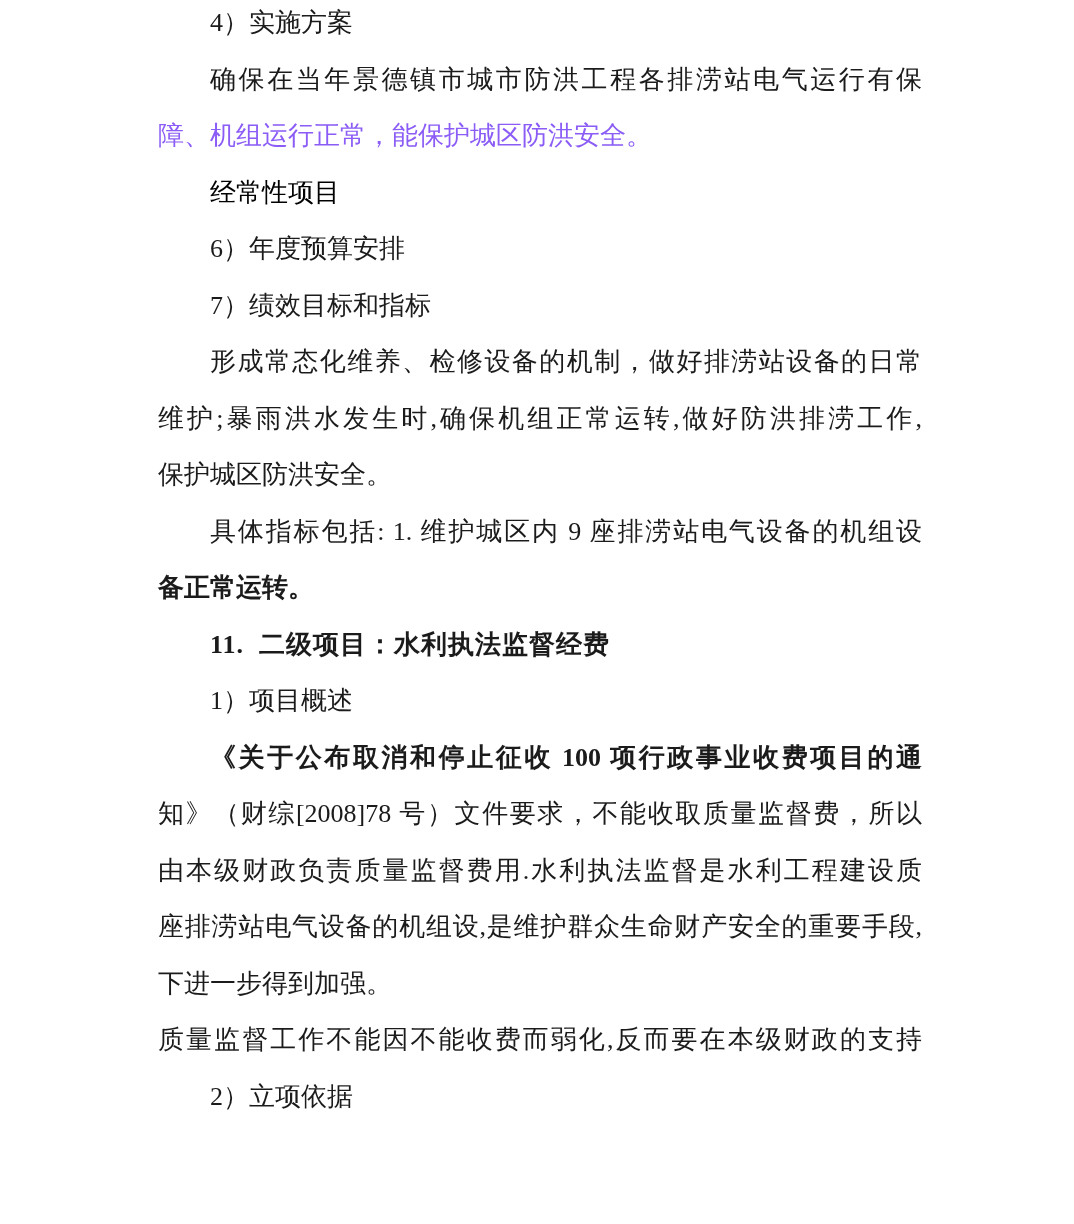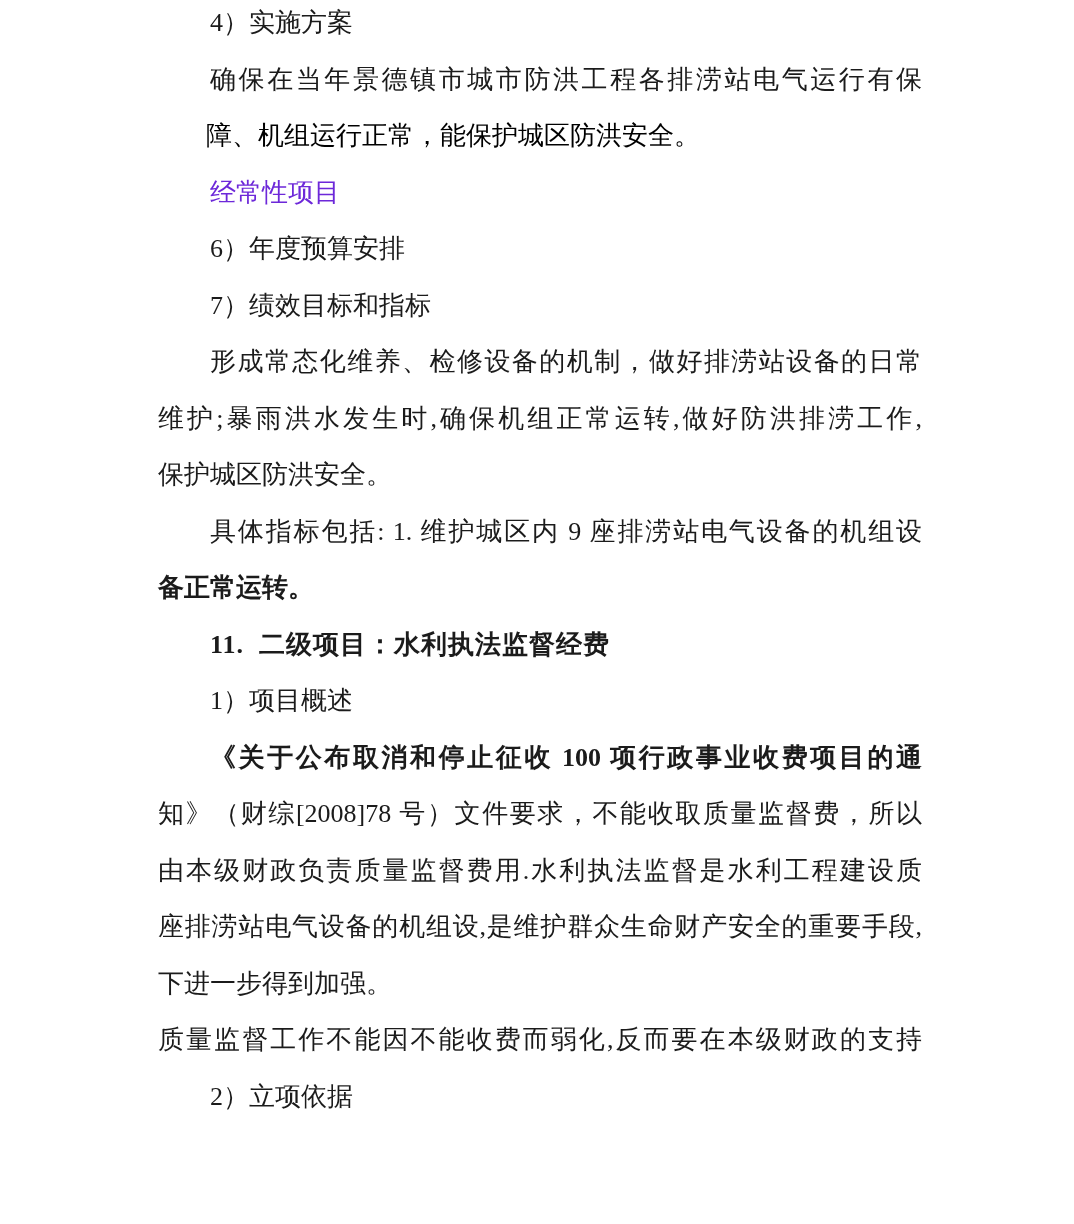--- a/index.html
+++ b/index.html
@@ -40,22 +40,22 @@
     text-align-last: justify;
   }
 </style>
 </head>
 <body>
 
 <div class="page">
   <div class="text-area">
       <div class="line indent" style="color: rgb(27, 27, 27);">4）实施方案</div>
       <div class="line indent justify" style="color: rgb(27, 27, 27);">确保在当年景德镇市城市防洪工程各排涝站电气运行有保</div>
-      <div class="line" style="color: #000000; margin-left: 48px;">障、机组运行正常，能保护城区防洪安全。</div>
-      <div class="line indent" style="color: #6d28d9;">经常性项目</div>
+      <div class="line" style="color: #8b5cf6;">障、机组运行正常，能保护城区防洪安全。</div>
+      <div class="line indent" style="color: #000000;">经常性项目</div>
       <div class="line indent" style="color: rgb(27, 27, 27);">6）年度预算安排</div>
       <div class="line indent" style="color: rgb(27, 27, 27);">7）绩效目标和指标</div>
       <div class="line indent justify" style="color: rgb(27, 27, 27);">形成常态化维养、检修设备的机制，做好排涝站设备的日常</div>
       <div class="line justify" style="color: rgb(27, 27, 27);">维护;暴雨洪水发生时,确保机组正常运转,做好防洪排涝工作,</div>
       <div class="line" style="color: rgb(27, 27, 27);">保护城区防洪安全。</div>
       <div class="line indent justify" style="color: rgb(27, 27, 27);">具体指标包括: 1. 维护城区内 9 座排涝站电气设备的机组设</div>
       <div class="line" style="color: rgb(27, 27, 27); font-weight: bold;">备正常运转。</div>
       <div class="line indent bold" style="color: rgb(27, 27, 27);">11.  二级项目：水利执法监督经费</div>
       <div class="line indent" style="color: rgb(27, 27, 27);">1）项目概述</div>
       <div class="line indent justify" style="color: rgb(27, 27, 27); font-weight: bold;">《关于公布取消和停止征收 100 项行政事业收费项目的通</div>

